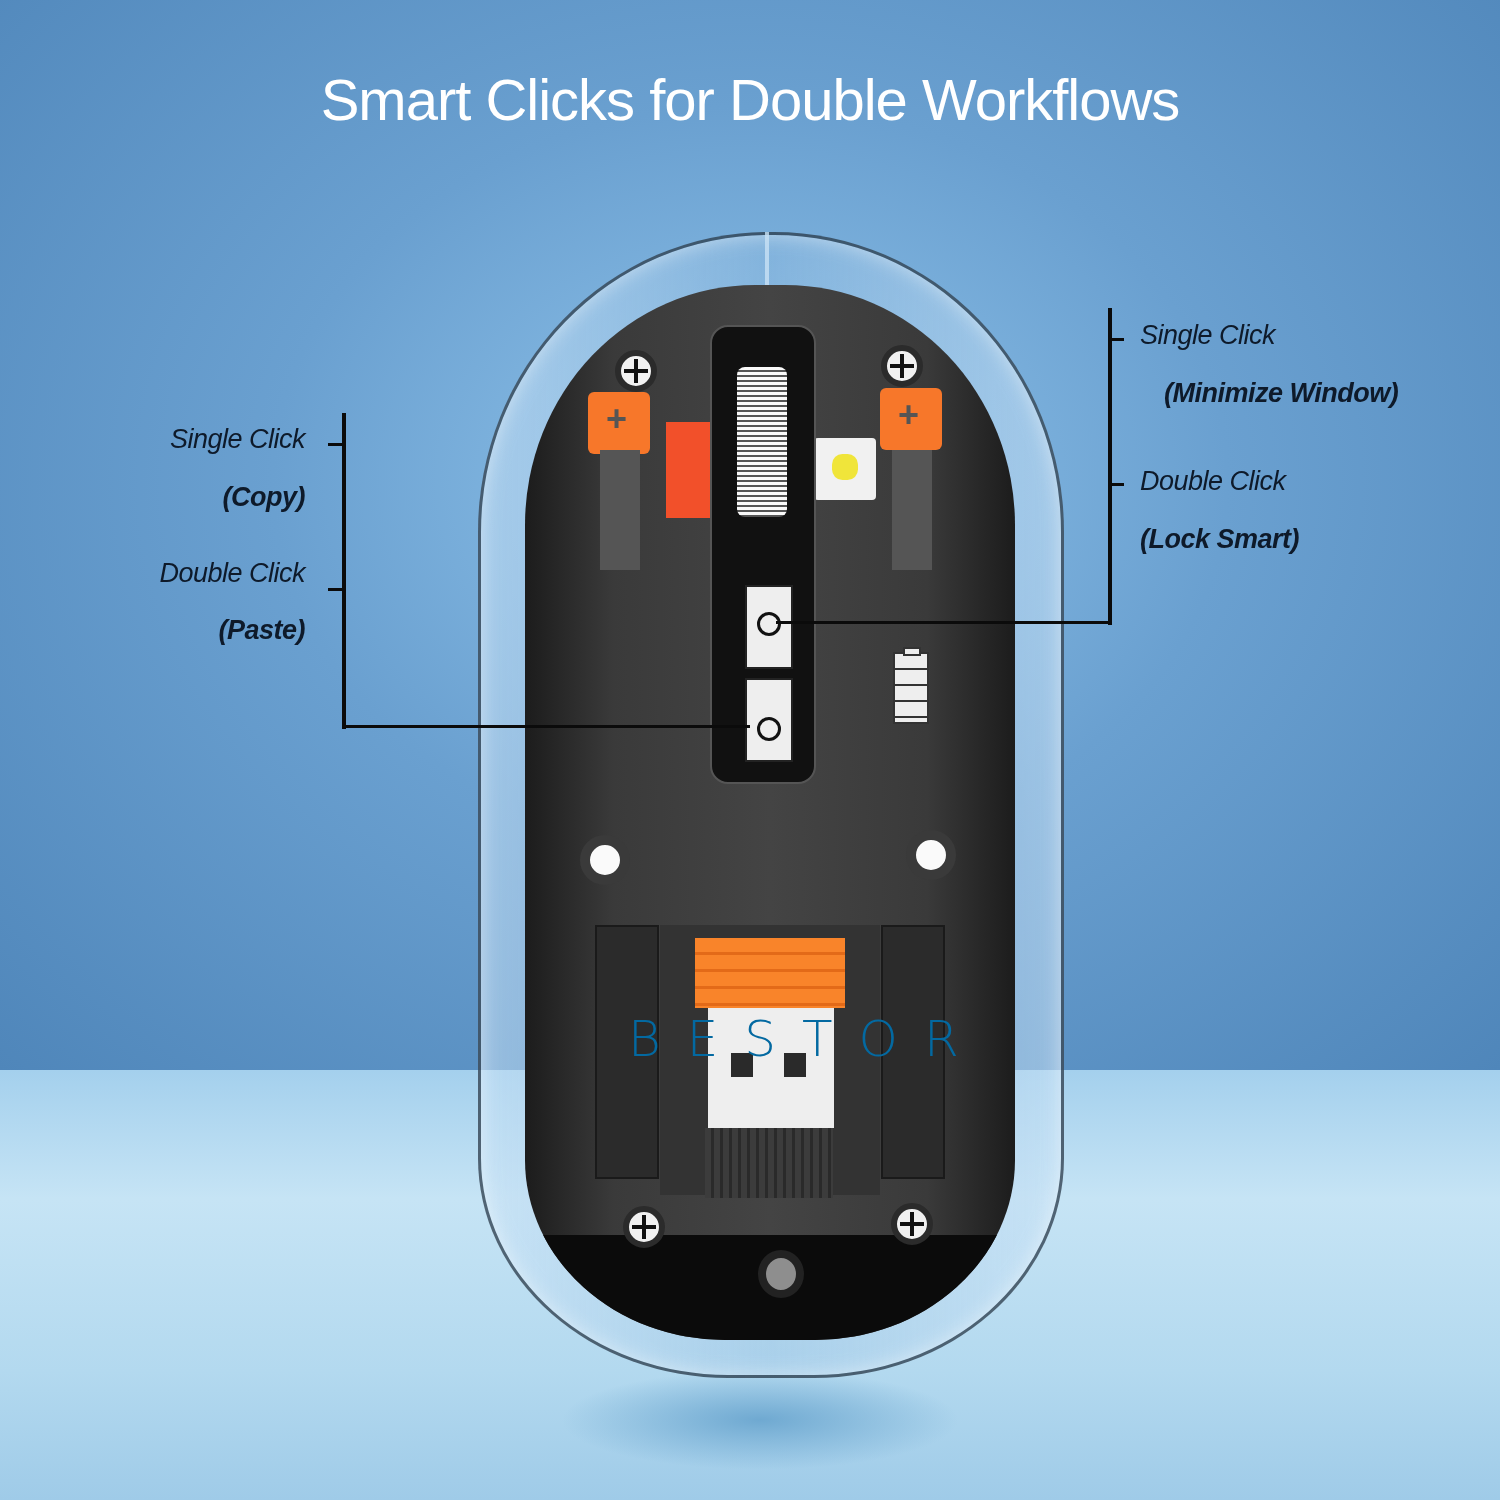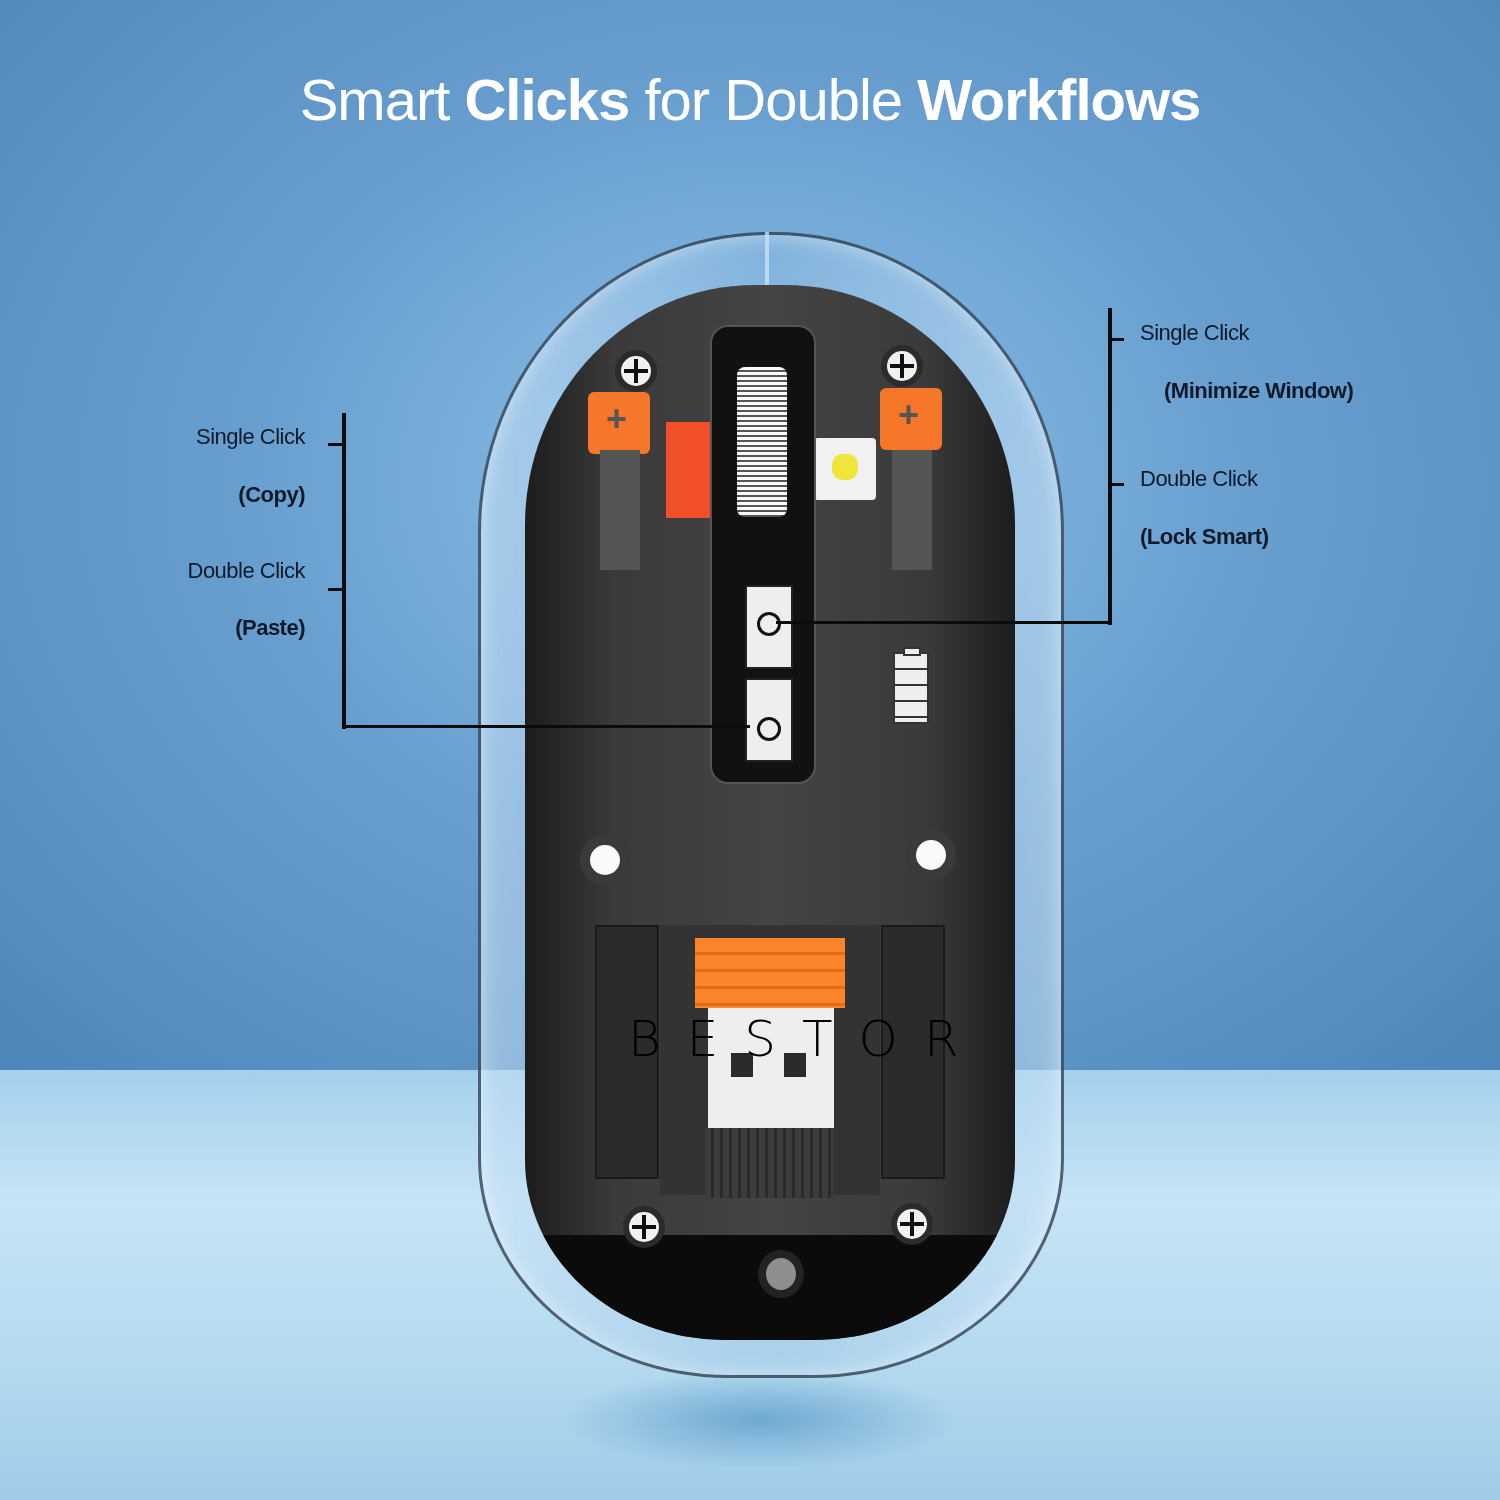--- a/index.html
+++ b/index.html
@@ -9,21 +9,21 @@
   .bg-wall{position:absolute;left:0;top:0;width:1500px;height:1070px;
     background:radial-gradient(ellipse at 50% 45%,#8fc3ea 0%,#6aa0d0 45%,#4f86ba 100%);}
   .bg-floor{position:absolute;left:0;top:1070px;width:1500px;height:430px;
     background:linear-gradient(180deg,#a4d0ed 0%,#c6e4f5 30%,#b3d9ef 70%,#9fcbe8 100%);}
   .shadow{position:absolute;left:560px;top:1370px;width:400px;height:100px;border-radius:50%;
     background:radial-gradient(ellipse,#6fa9d1 0%,rgba(111,169,209,0) 70%);}
 
   .headline{position:absolute;left:0;top:66px;width:1500px;text-align:center;color:#fff;
     font-size:58px;letter-spacing:-1px;white-space:nowrap;}
   .headline .light{font-weight:400;margin-top:37px;}
-  .headline .bold{font-weight:700;}
+  .headline .bold{font-weight:400;}
 
   
   .mouse-shell{position:absolute;left:478px;top:232px;width:580px;height:1140px;border-radius:290px 290px 250px 250px / 300px 300px 220px 220px;
     background:linear-gradient(90deg,rgba(200,225,245,0.55),rgba(150,190,225,0.35) 50%,rgba(200,225,245,0.55));
     border:3px solid rgba(30,45,60,0.7);box-shadow:inset 0 0 20px rgba(255,255,255,0.5);}
   .mouse-split{position:absolute;left:765px;top:232px;width:4px;height:110px;background:rgba(200,225,245,0.8);}
   .mouse-body{position:absolute;left:525px;top:285px;width:490px;height:1055px;border-radius:230px 230px 200px 200px / 240px 240px 180px 180px;
     background:linear-gradient(90deg,#1c1c1c 0%,#3a3a3a 18%,#444 50%,#3a3a3a 82%,#1c1c1c 100%);overflow:hidden;}
   .mouse-bottom-dark{position:absolute;left:0;top:950px;width:490px;height:120px;background:#0b0b0b;}
   .rail-l,.rail-r{position:absolute;top:640px;width:60px;height:250px;background:#2b2b2b;border:2px solid #1a1a1a;}
@@ -53,25 +53,25 @@
   .battery{position:absolute;left:893px;top:652px;width:32px;height:68px;background:#eee;border:2px solid #333;}
   .battery::before{content:"";position:absolute;left:8px;top:-7px;width:14px;height:5px;background:#eee;border:2px solid #333;}
   .battery i{display:block;height:14px;border-bottom:2px solid #333;}
 
   .usb-cap{position:absolute;left:695px;top:938px;width:150px;height:70px;
     background:repeating-linear-gradient(180deg,#f9842a 0 14px,#e36a18 14px 17px);}
   .usb-plug{position:absolute;left:708px;top:1008px;width:126px;height:120px;background:#eee;}
   .usb-hole{position:absolute;top:1053px;width:22px;height:24px;background:#2a2a2a;}
   .usb-base{position:absolute;left:705px;top:1128px;width:128px;height:70px;
     background:repeating-linear-gradient(90deg,#3c3c3c 0 6px,#2a2a2a 6px 9px);}
-  .watermark{position:absolute;left:628px;top:1010px;width:290px;font-size:50px;color:#000000;letter-spacing:26px;font-weight:300;
+  .watermark{position:absolute;left:628px;top:1010px;width:290px;font-size:50px;color:#0369a1;letter-spacing:26px;font-weight:300;
     font-family:"DejaVu Sans",sans-serif;}
 
   
-  .c-label{position:absolute;color:#0e1a2a;font-size:22px;white-space:nowrap;letter-spacing:-0.5px;}
+  .c-label{position:absolute;color:#0e1a2a;font-size:27px;white-space:nowrap;letter-spacing:-0.5px;font-style:italic;}
   .c-label.bold{font-weight:700;}
   .c-label.r{text-align:right;}
   .line{position:absolute;background:#0b0b0b;}
 </style>
 </head>
 <body>
 
 <div class="bg-wall"></div>
 <div class="bg-floor"></div>
 <div class="shadow"></div>

